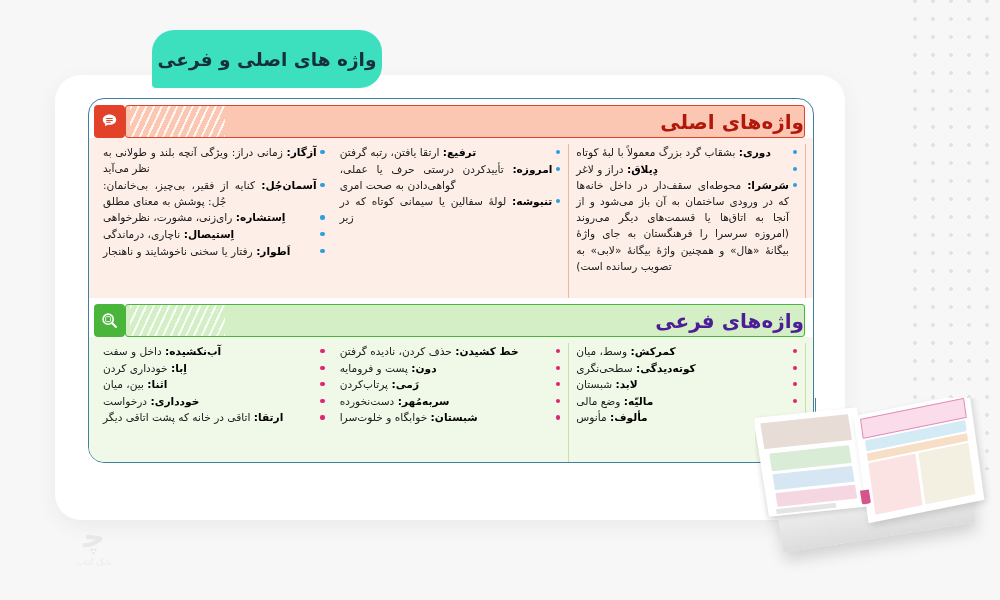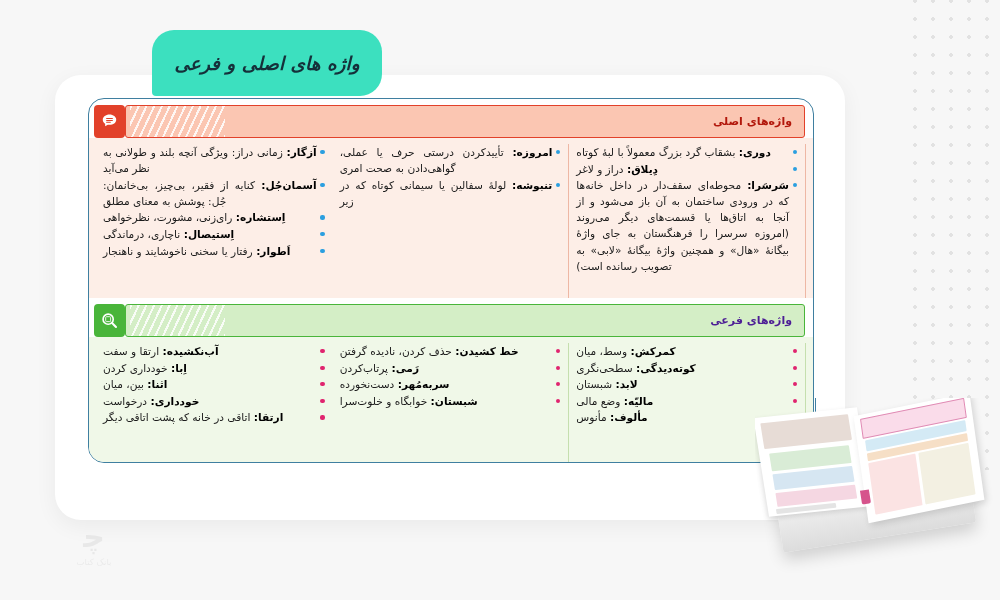--- a/index.html
+++ b/index.html
@@ -46,28 +46,27 @@
     width: 790px; height: 445px;
     background: #ffffff;
     border-radius: 26px;
     box-shadow: 0 6px 22px rgba(0,0,0,0.055);
   }
 
   
   .title-badge {
     position: absolute;
     left: 152px; top: 30px;
-    width: 230px; height: 66px;
+    width: 230px; height: 58px;
     background: #3ce0bf;
     border-radius: 22px 22px 22px 4px;
     display: flex;
     align-items: center;
     justify-content: center;
     z-index: 6;
-    font-style: italic;
   }
   .title-badge .title-text {
     color: #15303a;
     font-size: 18.5px;
     font-weight: bold;
     letter-spacing: 0.2px;
     white-space: nowrap;
   }
 
   
@@ -104,23 +103,22 @@
     margin-right: 3px;
     border-radius: 3px;
     display: flex;
     align-items: center;
     justify-content: flex-start;
     padding-right: 0;
     position: relative;
     overflow: hidden;
   }
   .sec-bar .sec-label {
-    font-size: 11px;
+    font-size: 20px;
     font-weight: bold;
-    padding-right: 12px;
     white-space: nowrap;
     z-index: 2;
   }
   .sec-bar .shine {
     position: absolute;
     left: 4px; top: 0;
     width: 95px; height: 100%;
     background: repeating-linear-gradient(115deg,
        rgba(255,255,255,0.85) 0px, rgba(255,255,255,0.85) 2px,
        rgba(255,255,255,0) 2px, rgba(255,255,255,0) 7px);
@@ -290,20 +288,21 @@
       <ul class="entries">
         <li><span class="term">آزگار:</span> <span>زمانی دراز: ویژگی آنچه بلند و طولانی به نظر می‌آید</span></li>
         <li><span class="term">آسمان‌جُل:</span> <span>کنایه از فقیر، بی‌چیز، بی‌خانمان: جُل: پوشش به معنای مطلق</span></li>
         <li><span class="term">اِستشاره:</span> <span>رای‌زنی، مشورت، نظرخواهی</span></li>
         <li><span class="term">اِستیصال:</span> <span>ناچاری، درماندگی</span></li>
         <li><span class="term">اَطوار:</span> <span>رفتار یا سخنی ناخوشایند و ناهنجار</span></li>
       </ul>
     </div>
     <div class="col">
       <ul class="entries">
+        <li><span class="term">ترفیع:</span> <span>ارتقا یافتن، رتبه گرفتن</span></li>
         <li><span class="term">امروزه:</span> <span>تأییدکردن درستی حرف یا عملی، گواهی‌دادن به صحت امری</span></li>
         <li><span class="term">تنبوشه:</span> <span>لولهٔ سفالین یا سیمانی کوتاه که در زیر</span></li>
       </ul>
     </div>
     <div class="col">
       <ul class="entries">
         <li><span class="term">دوری:</span> <span>بشقاب گرد بزرگ معمولاً با لبهٔ کوتاه</span></li>
         <li><span class="term">دِیلاق:</span> <span>دراز و لاغر</span></li>
         <li><span class="term">سَرسَرا:</span> <span>محوطه‌ای سقف‌دار در داخل خانه‌ها که در ورودی ساختمان به آن باز می‌شود و از آنجا به اتاق‌ها یا قسمت‌های دیگر می‌روند (امروزه سرسرا را فرهنگستان به جای واژهٔ بیگانهٔ «هال» و همچنین واژهٔ بیگانهٔ «لابی» به تصویب رسانده است)</span></li>
       </ul>
@@ -320,30 +319,31 @@
     </div>
     <div class="sec-bar">
       <span class="shine"></span>
       <span class="sec-label">واژه‌های فرعی</span>
     </div>
   </div>
 
   <div class="sec-body secondary">
     <div class="col">
       <ul class="entries">
-        <li><span class="term">آب‌نکشیده:</span> <span>ارتقا و سفت</span></li>
+        <li><span class="term">آب‌نکشیده:</span> <span>داخل و سفت</span></li>
         <li><span class="term">اِبا:</span> <span>خودداری کردن</span></li>
         <li><span class="term">اثنا:</span> <span>بین، میان</span></li>
         <li><span class="term">خودداری:</span> <span>درخواست</span></li>
         <li><span class="term">ارتقا:</span> <span>اتاقی در خانه که پشت اتاقی دیگر</span></li>
       </ul>
     </div>
     <div class="col">
       <ul class="entries">
         <li><span class="term">خط کشیدن:</span> <span>حذف کردن، نادیده گرفتن</span></li>
+        <li><span class="term">دون:</span> <span>پست و فرومایه</span></li>
         <li><span class="term">رَمی:</span> <span>پرتاب‌کردن</span></li>
         <li><span class="term">سربه‌مُهر:</span> <span>دست‌نخورده</span></li>
         <li><span class="term">شبستان:</span> <span>خوابگاه و خلوت‌سرا</span></li>
       </ul>
     </div>
     <div class="col">
       <ul class="entries">
         <li><span class="term">کمرکش:</span> <span>وسط، میان</span></li>
         <li><span class="term">کوته‌دیدگی:</span> <span>سطحی‌نگری</span></li>
         <li><span class="term">لابد:</span> <span>شبستان</span></li>

